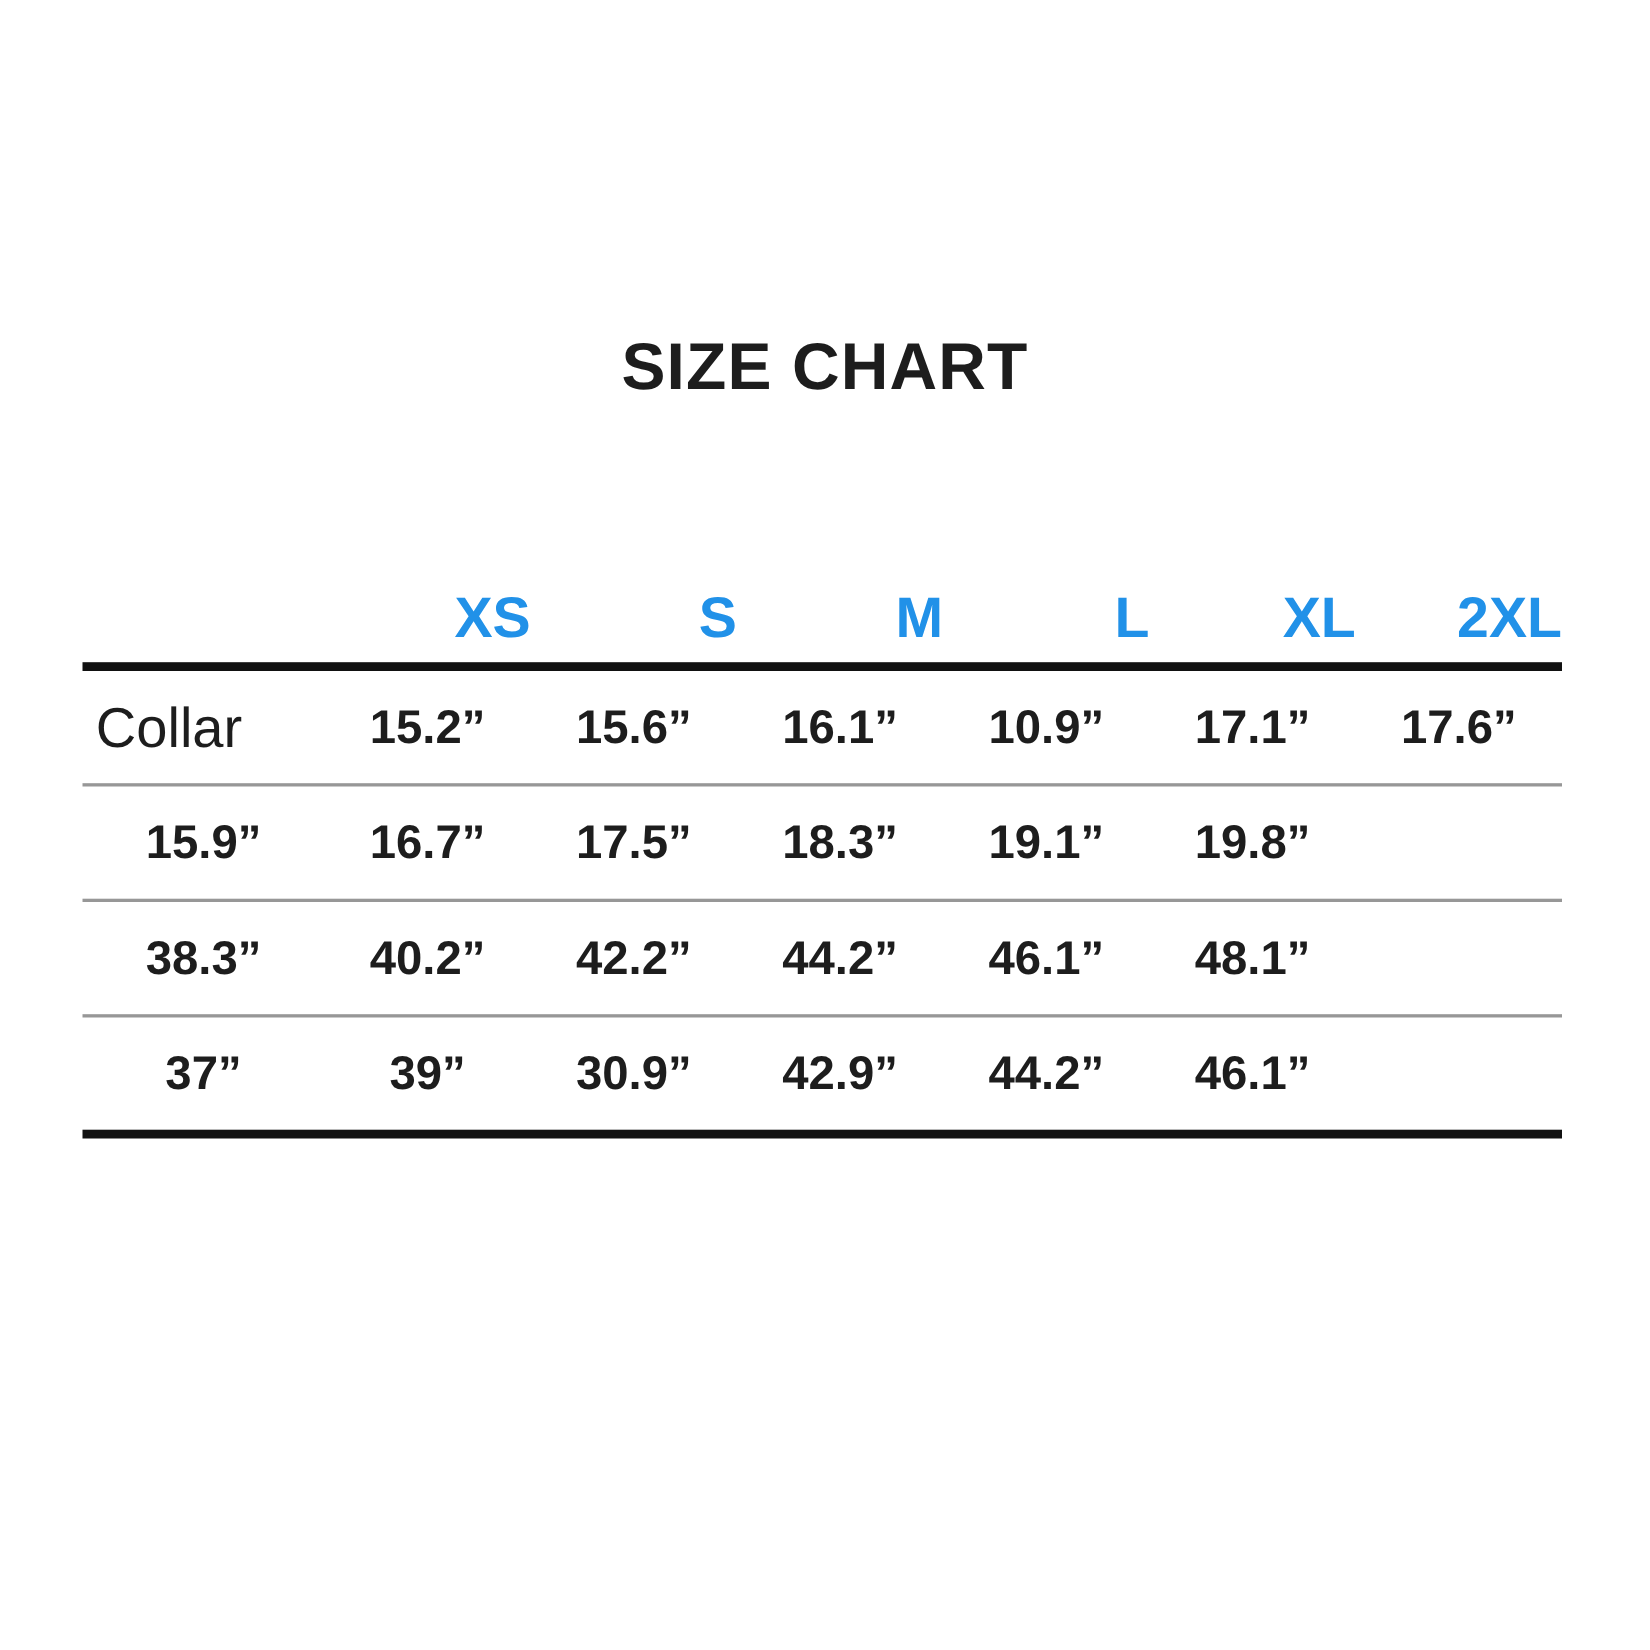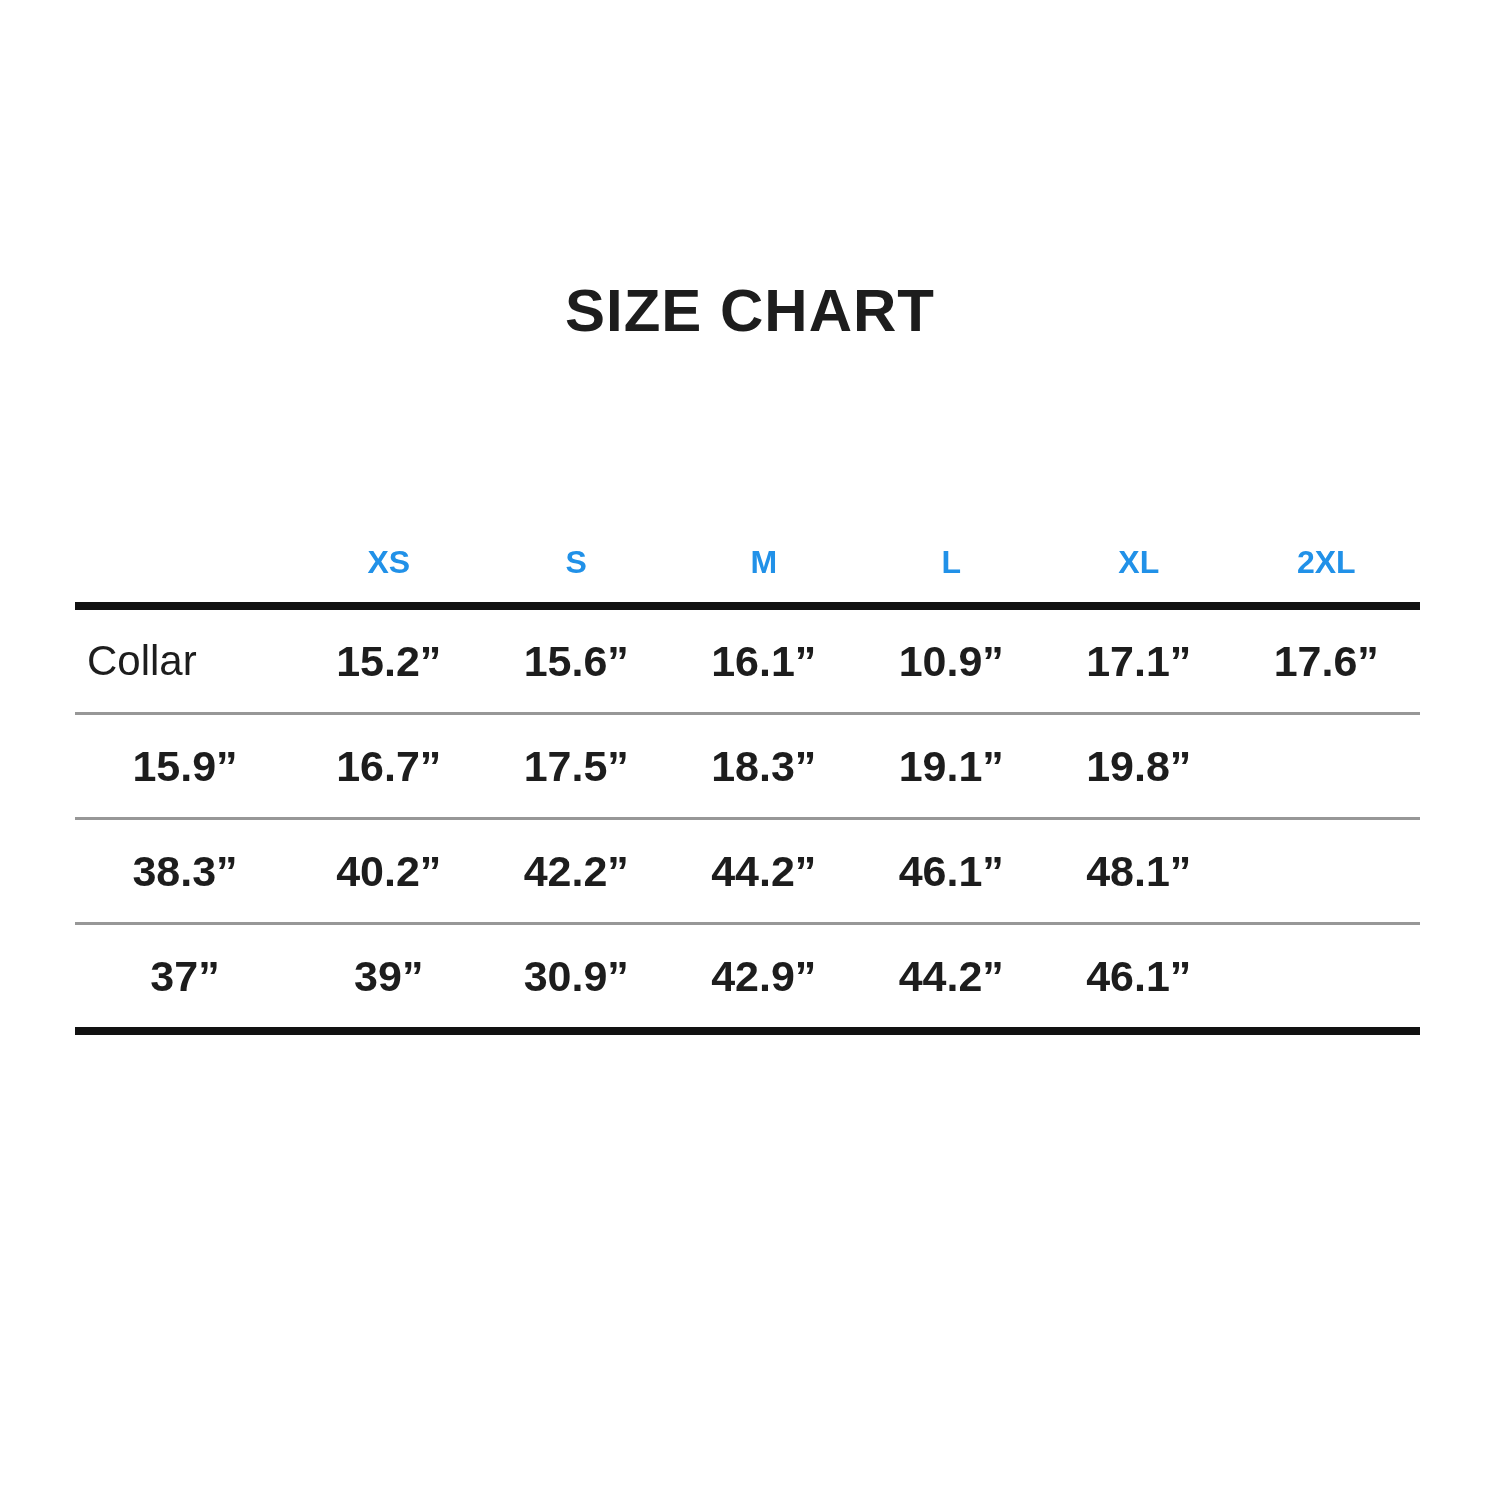--- a/index.html
+++ b/index.html
@@ -17,21 +17,21 @@
   body {
     width: 1500px;
     height: 1500px;
     position: relative;
     background: var(--background);
     font-family: "Liberation Sans", sans-serif;
     overflow: hidden;
   }
   .page-title {
     position: absolute;
-    top: 276px;
+    top: 299px;
     left: 0;
     width: 100%;
     margin: 0;
     text-align: center;
     font-size: 60px;
     font-weight: 800;
     letter-spacing: 1px;
     color: var(--text-black);
   }
   .size-table {
@@ -44,30 +44,30 @@
     display: grid;
     grid-template-columns: 220px repeat(6, 1fr);
     align-items: center;
     height: 102px;
   }
   .trow.header-row {
     height: 80px;
   }
   .cell { line-height: 1; }
   .head-cell {
-    text-align: center;
+    text-align: right;
     color: var(--accent-blue);
-    font-size: 32px;
+    font-size: 52px;
     font-weight: 700;
   }
   .label-cell {
     text-align: left;
     padding-left: 12px;
     color: var(--text-black);
-    font-size: 42px;
+    font-size: 51px;
     font-weight: 500;
   }
   .value-cell {
     text-align: center;
     color: var(--text-black);
     font-size: 43px;
     font-weight: 700;
   }
   .rule { width: 100%; }
   .rule-thick { height: 8px; background: var(--line-black); }

